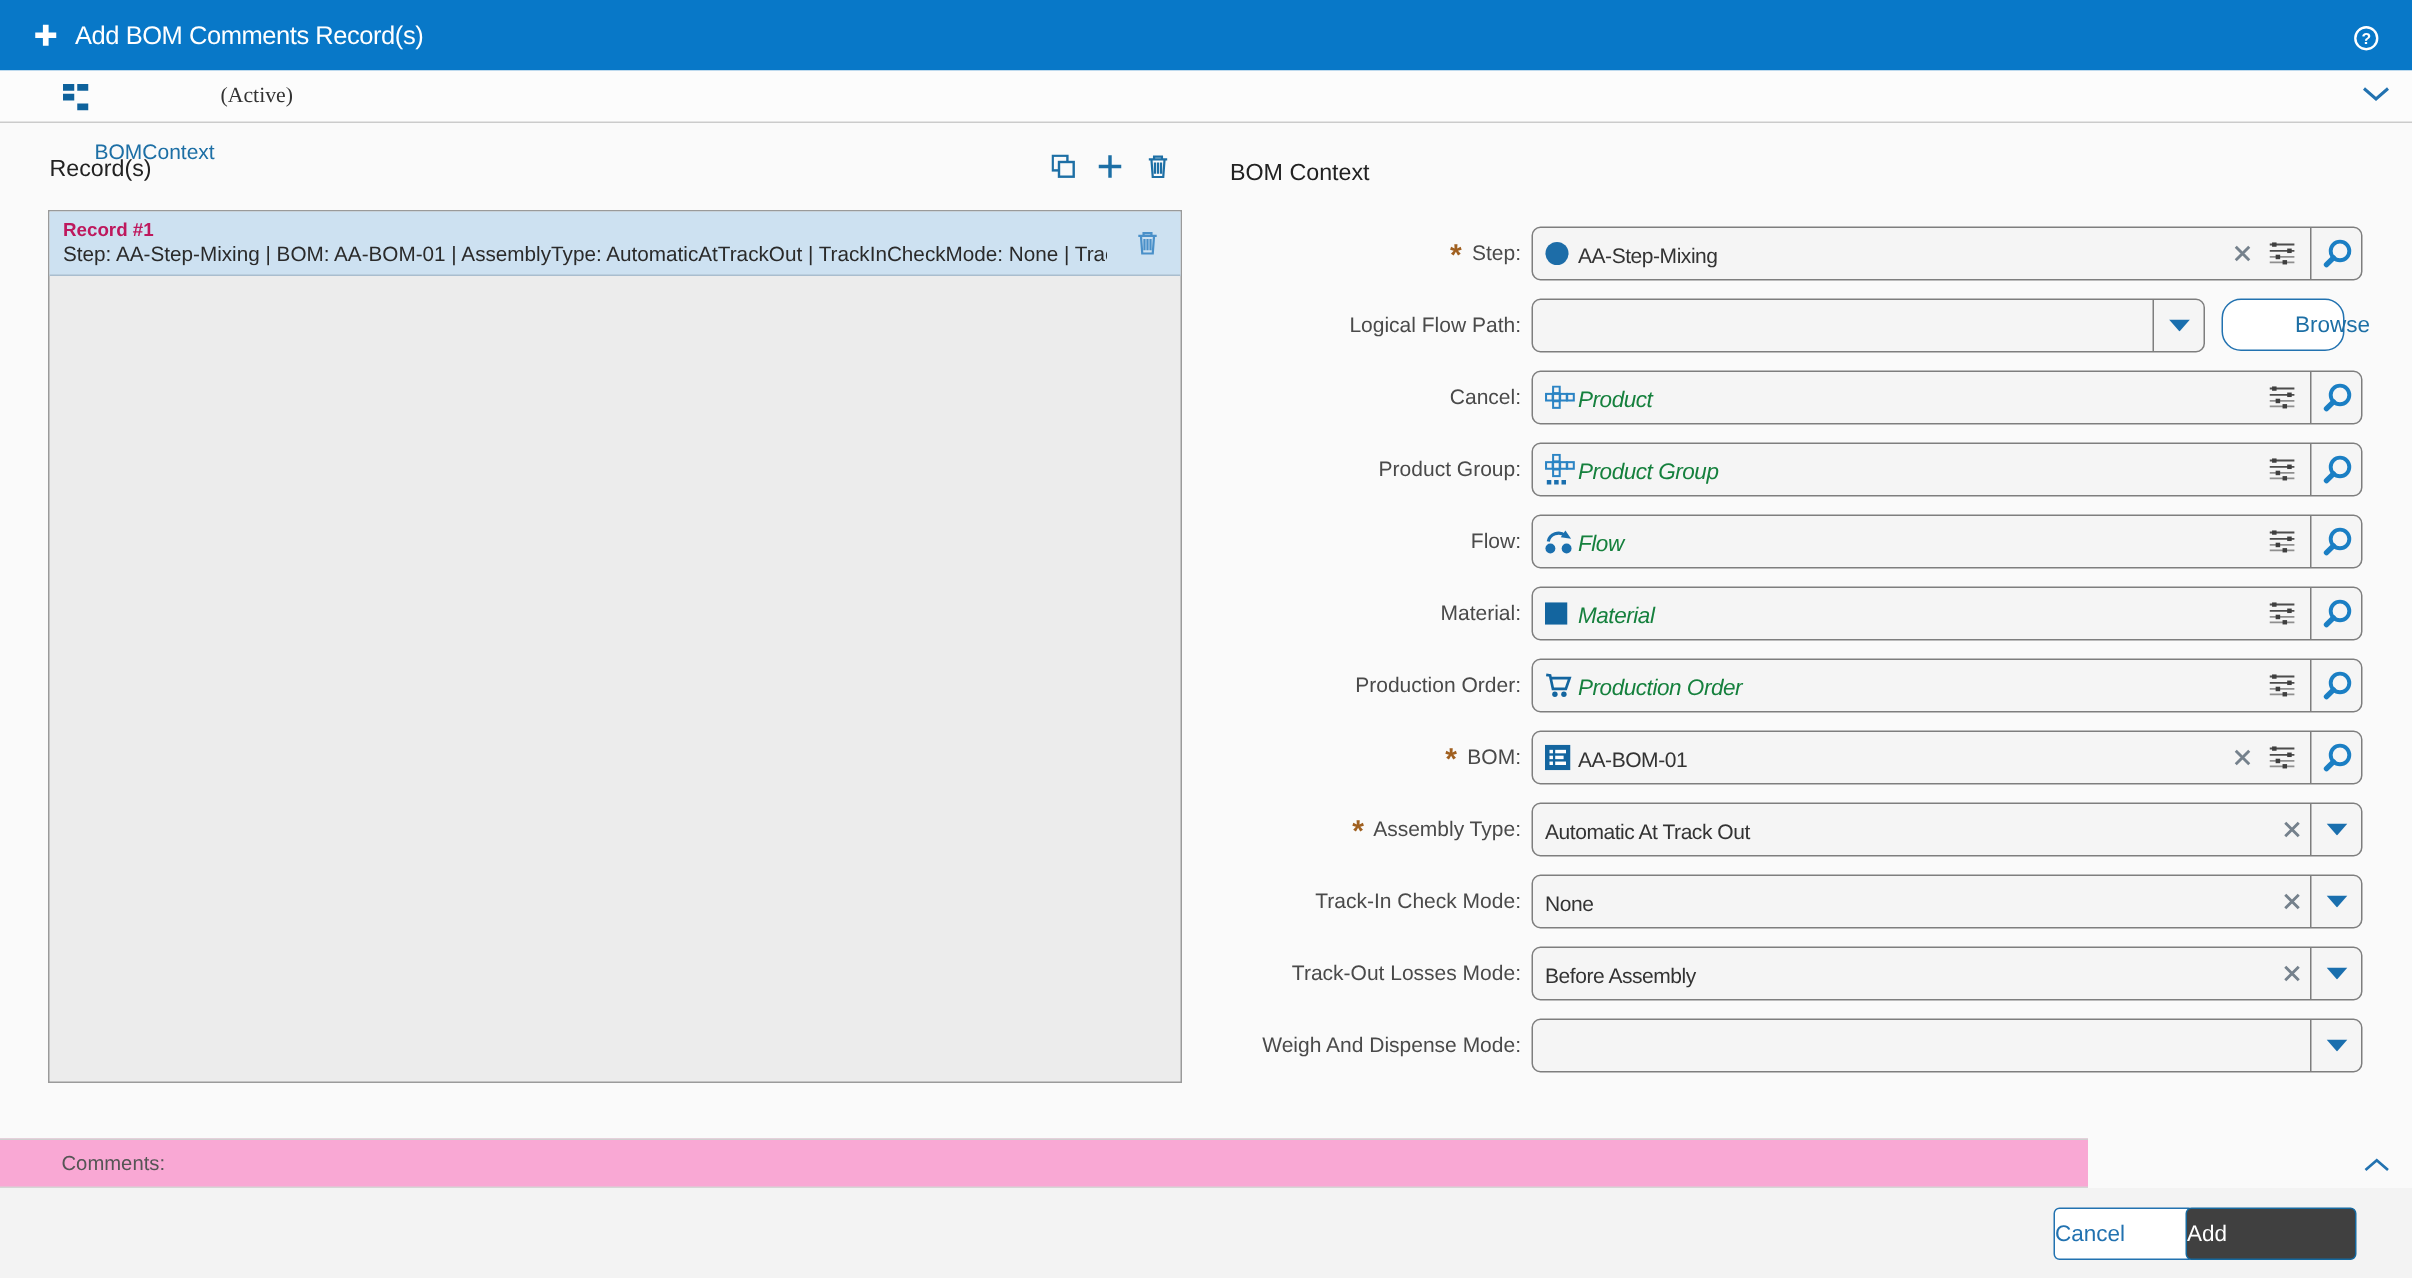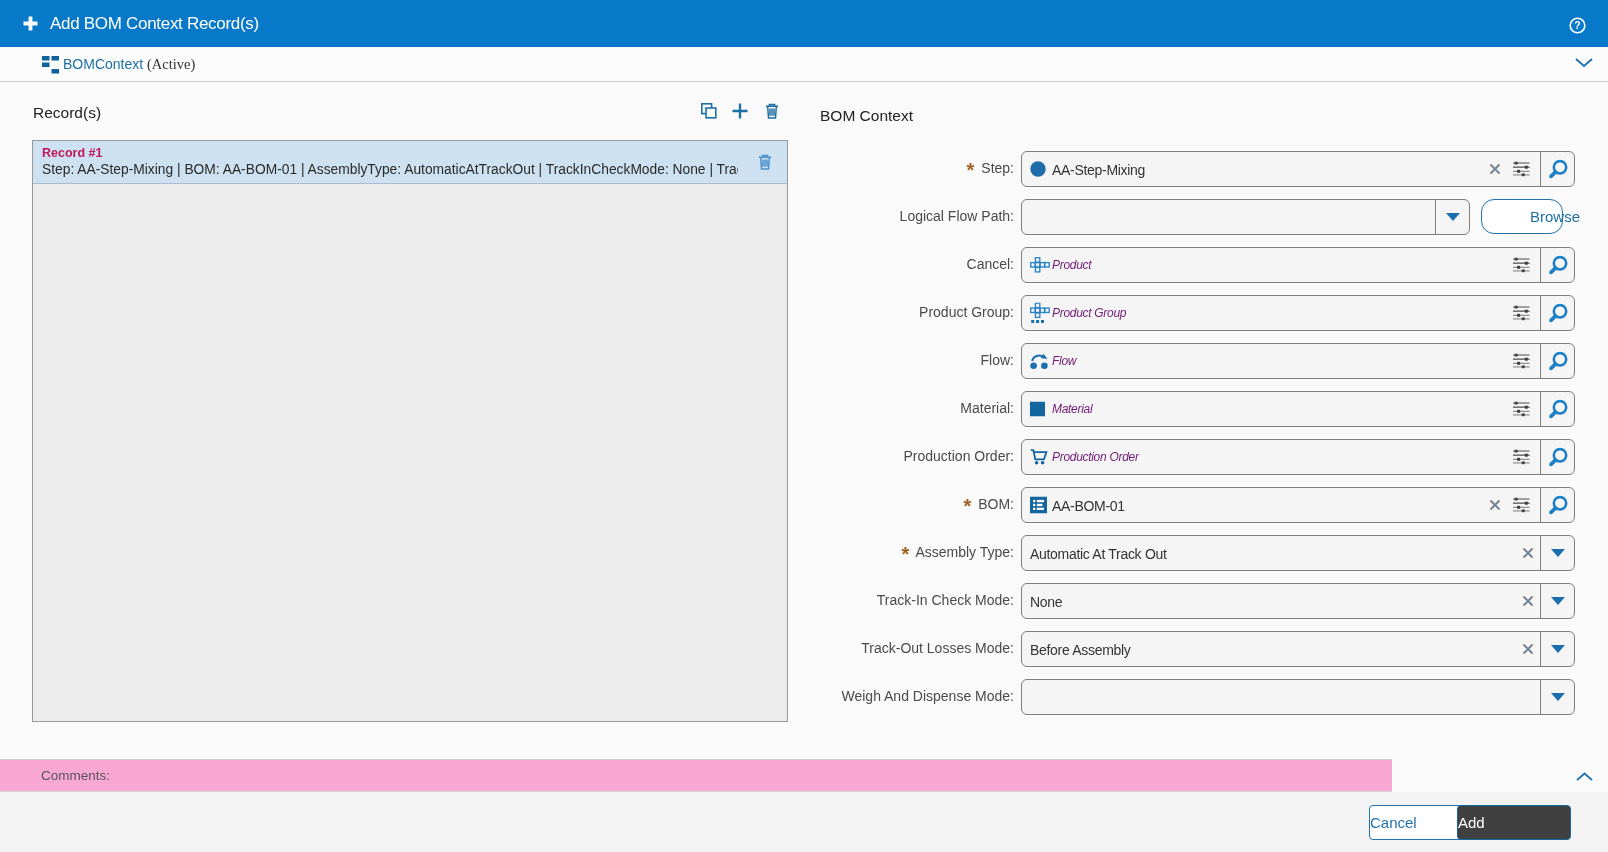--- a/index.html
+++ b/index.html
@@ -4,49 +4,49 @@
 <style>
 * { margin:0; padding:0; box-sizing:border-box; }
 html,body { width:1608px; height:852px; }
 body { font-family:"Liberation Sans", sans-serif; background:#fafafa; }
 #page { position:relative; width:1608px; height:852px; overflow:hidden; background:#fafafa; }
 .abs { position:absolute; }
 
 #hdr { left:0; top:0; width:1608px; height:47px; background:#0878c8; }
 #hdr .title { position:absolute; left:50px; top:14px; color:#fff; font-size:17px; letter-spacing:-0.3px; }
 #subhdr { left:0; top:47px; width:1608px; height:35px; background:#fcfcfc; border-bottom:1px solid #cbcbcb; }
-.bluetxt { color:#1d6fa5; }
+.bluetxt { color:#1d6fa5;margin-top:37px; }
 
 #recpanel { left:32px; top:140px; width:756px; height:582px; background:#ececec; border:1px solid #9a9a9a; }
 #recrow { position:absolute; left:0; top:0; width:754px; height:43px; background:#cde1f1; border-bottom:1px solid #a9bdce; overflow:hidden; }
 
 .ctl { position:absolute; left:1021px; width:554px; height:36px; border:1px solid #7e7e7e; border-radius:6px; background:#f5f5f5; display:flex; }
 .ctl .main { flex:1 1 auto; position:relative; overflow:hidden; }
 .ctl .rbtn { flex:0 0 34px; border-left:1px solid #7e7e7e; display:flex; align-items:center; justify-content:center; }
 .flabel { position:absolute; width:300px; text-align:right; font-size:14px; color:#4a4a4a; }
 .req { color:#a06020; margin-right:3px; font-size:20px; line-height:10px; font-weight:bold; display:inline-block; transform:translateY(3.5px); }
-.ph { position:absolute; left:30px; top:9.5px; font-size:12px; letter-spacing:-0.3px; font-style:italic; color:#701a75; }
+.ph { position:absolute; left:30px; top:9.5px; font-size:15px; letter-spacing:-0.3px; font-style:italic; color:#15803d; }
 .val { position:absolute; left:30px; top:9.5px; font-size:14px; letter-spacing:-0.3px; color:#333; }
 .ficon { position:absolute; left:8px; top:50%; transform:translateY(-50%); }
 .xic { position:absolute; top:50%; transform:translateY(-50%); }
 
 #comments { left:0; top:759px; width:1392px; height:33px; background:#f9a8d4; border-top:1px solid #cfcfcf; border-bottom:1px solid #d6d6d6; }
 #footer { left:0; top:792px; width:1608px; height:60px; background:#f3f3f3; }
 .btn { position:absolute; top:805px; height:35px; border-radius:4px; font-size:15px; text-align:left; line-height:33px; }
 #cancel { left:1369px; width:94px; background:#fff; border:1px solid #2272b0; color:#2272b0; }
 #add { left:1457px; width:114px; background:#404040; border:1px solid #15689e; color:#fff; }
 </style>
 </head>
 <body>
 <div id="page">
   <div class="abs" id="hdr">
     <svg class="abs" style="left:23px;top:16px" width="15" height="15">
         <path d="M7.5 0.5v14M0.5 7.5h14" stroke="#fff" stroke-width="3.8"></path>
       </svg>
-    <div class="title">Add BOM Context Record(s)</div>
+    <div class="title">Add BOM Comments Record(s)</div>
     <svg class="abs" style="left:1569px;top:17px" width="17" height="17" viewBox="0 0 17 17">
         <circle cx="8.5" cy="8.5" r="7.3" fill="none" stroke="#fff" stroke-width="1.6"></circle>
         <text x="8.5" y="12.2" font-size="10.5" font-weight="bold" fill="#fff" text-anchor="middle" font-family="Liberation Sans">?</text>
       </svg>
   </div>
   <div class="abs" id="subhdr">
     <svg class="abs" style="left:42px;top:9px" width="17" height="18">
       <rect x="0" y="0" width="7.5" height="4.5" fill="#0e629c"></rect>
       <rect x="9.5" y="0" width="7.5" height="4.5" fill="#0e629c"></rect>
       <rect x="0" y="6.5" width="7.5" height="4.5" fill="#0e629c"></rect>

